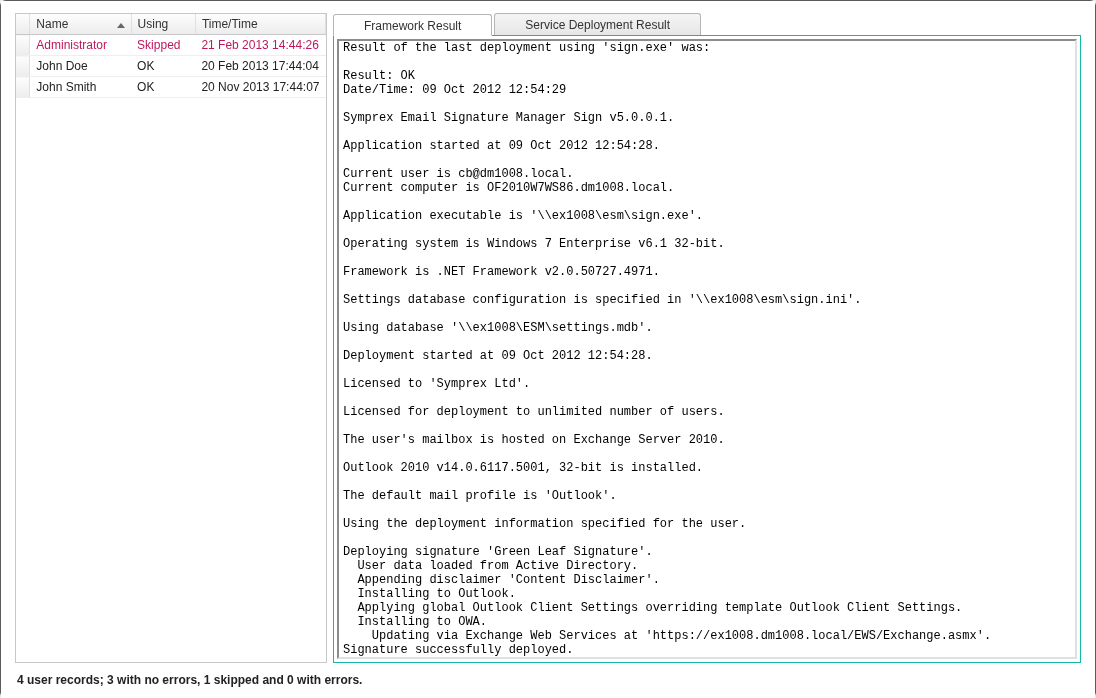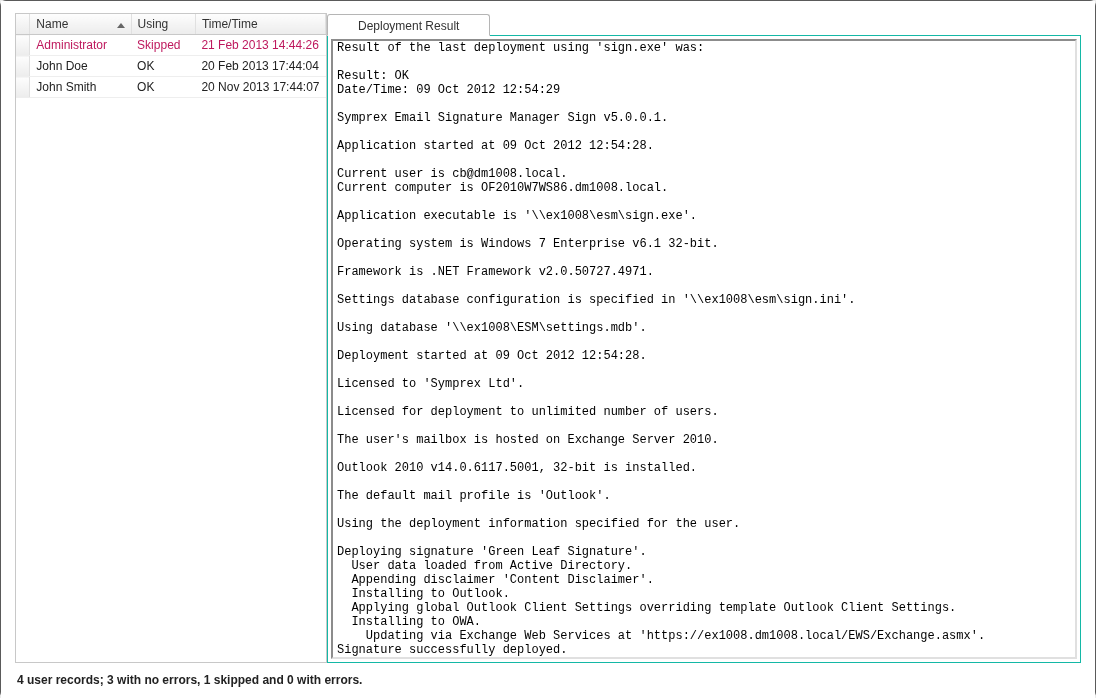--- a/index.html
+++ b/index.html
@@ -55,20 +55,21 @@
   .client {
     flex: 1;
     display: flex;
     flex-direction: column;
     background: #fff;
     padding: 12px 14px 10px 14px;
   }
   .main {
     flex: 1;
     display: flex;
+    gap: 6px;
     min-height: 0;
   }
   .grid {
     width: 310px;
     border: 1px solid #c8c8c8;
     background: #fff;
   }
   .grid table {
     width: 100%;
     border-collapse: collapse;
@@ -231,21 +232,24 @@
                 <td>OK</td>
                 <td>20 Nov 2013 17:44:07</td>
               </tr>
             </tbody>
         </table>
       </div>
 
       <div class="right">
         <div class="tabs">
           <div class="tab active">
-            <span>Deployment Result</span>
+            <span>Framework Result</span>
+          </div>
+          <div class="tab">
+            <span>Service Deployment Result</span>
           </div>
         </div>
         <div class="tabbody">
           <div class="logwrap">
             <div class="log">Result of the last deployment using 'sign.exe' was:
 
 Result: OK
 Date/Time: 09 Oct 2012 12:54:29
 
 Symprex Email Signature Manager Sign v5.0.0.1.

